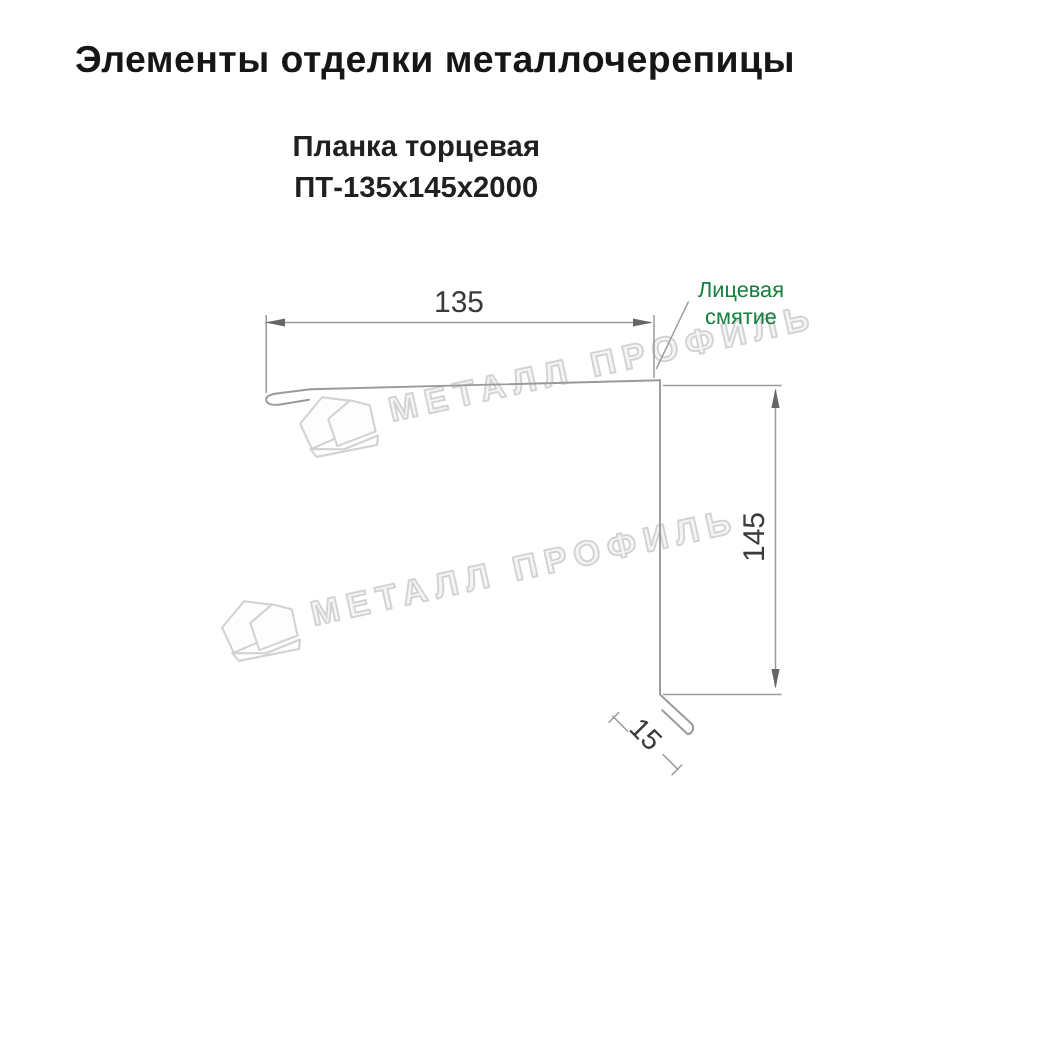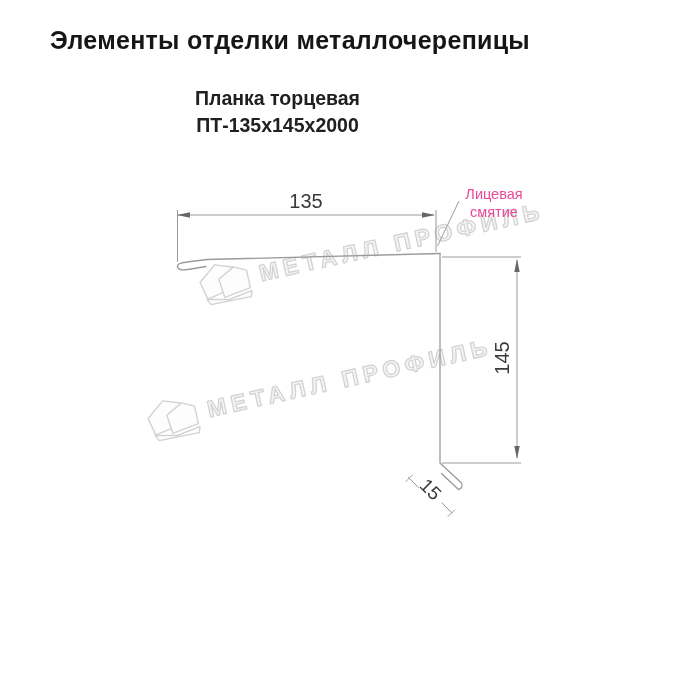--- a/index.html
+++ b/index.html
@@ -24,21 +24,21 @@
   .watermark .wm-text{
     font-size:23px;font-weight:700;letter-spacing:5px;
     color:#f4f4f4;-webkit-text-stroke:1.2px #d2d2d2;
     text-shadow:0 0 1px #dcdcdc;
   }
   .wm-1{left:198px;top:264px;transform:rotate(-12.5deg);}
   .wm-2{left:146px;top:400px;transform:rotate(-12.5deg);}
   .drawing{position:absolute;left:0;top:0;}
   .face-label{
     position:absolute;left:456px;top:185px;width:76px;text-align:center;
-    font-size:14.5px;color:#ec4899;line-height:18px;
+    font-size:14.5px;color:#15803d;line-height:18px;
   }
   .footer{
     position:absolute;left:17px;top:646px;color:#1f1f1f;
     font-size:13.5px;line-height:18px;
   }
 </style>
 </head>
 <body>
 
 <div class="canvas">

